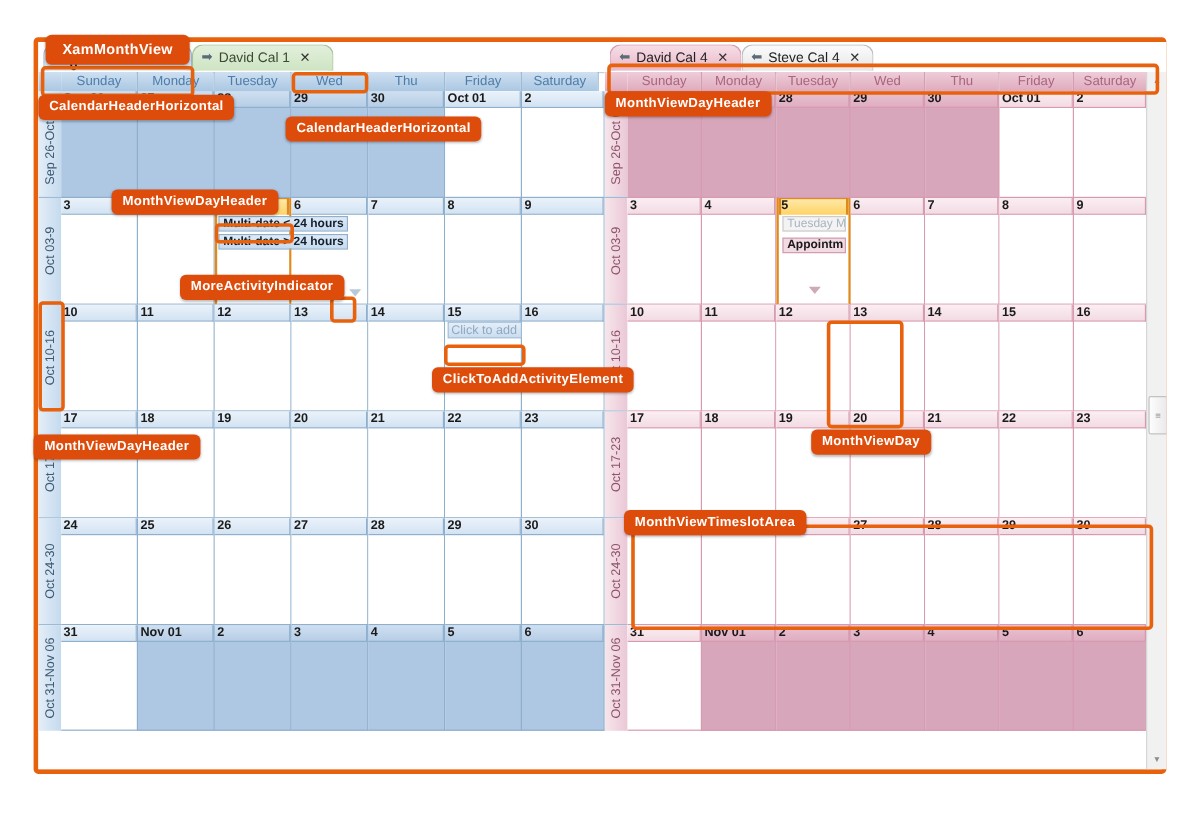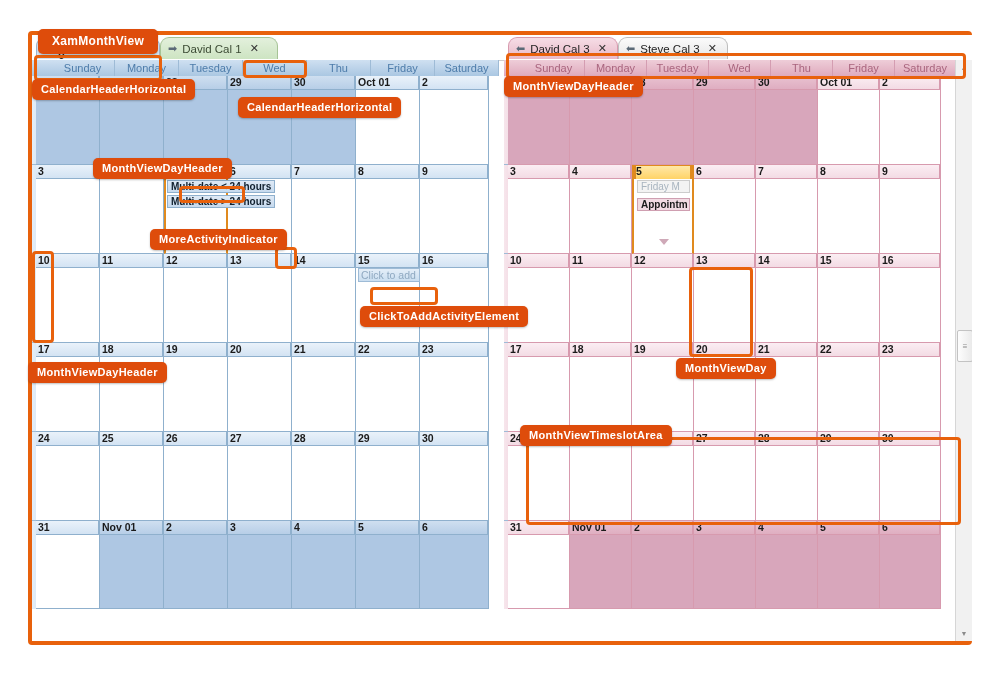--- a/index.html
+++ b/index.html
@@ -53,21 +53,21 @@
   .grid{position:absolute;left:0;top:41px;bottom:0;width:100%;}
   .weekhdr{position:absolute;left:0;width:19px;box-sizing:border-box;
       border-bottom:1px solid #9ebbd6;}
   .weekhdr .vtext{position:absolute;left:50%;top:50%;
       transform:translate(-50%,-50%) rotate(-90deg);
       white-space:nowrap;font-size:10.5px;color:#3b5870;}
   .wh-blue{background:linear-gradient(90deg,#e4eef8,#c5daee);}
   .wh-pink{background:linear-gradient(90deg,#f7e6ec,#eac7d5);}
   .wh-pink .vtext{color:#8d5268;}
 
-  .weekrow{position:absolute;left:4px;right:0;box-sizing:border-box;}
+  .weekrow{position:absolute;left:19px;right:0;box-sizing:border-box;}
   .dayhdrband{position:absolute;left:0;right:0;top:0;height:13px;}
   .daycell{position:absolute;top:0;bottom:0;box-sizing:border-box;}
 
   .dnum{position:absolute;left:2px;top:0px;font-size:10.5px;font-weight:bold;
         color:#1a1a1a;line-height:13px;z-index:3;}
 
   
   .b-hdr{background:linear-gradient(#eaf2fa,#d3e3f3);border-right:1px solid #8fb0cd;
          border-bottom:1px solid #8fb0cd;}
   .b-body{background:#ffffff;border-right:1px solid #8fb0cd;border-bottom:1px solid #8fb0cd;}
@@ -360,26 +360,26 @@
           </div>
       </div>
     </div>
   </div>
 
   <div class="panel" id="panel-right">
 
     <div class="tabstrip">
       <div class="tab pink" style="left:4px;width:110px;">
         <span class="arrow">⬅</span>
-        <span>David Cal 3</span>
+        <span>David Cal 4</span>
         <span class="closex">✕</span>
       </div>
       <div class="tab gray" style="left:114px;width:110px;">
         <span class="arrow">⬅</span>
-        <span>Steve Cal 3</span>
+        <span>Steve Cal 4</span>
         <span class="closex">✕</span>
       </div>
     </div>
 
     <div class="dowrow" style="width:452px;">
       <div class="corner-pink" style="position:absolute;left:0;top:0;width:19px;height:16px;"></div>
       <div class="dowcell dow-pink" style="left:19px;width:62px;">Sunday</div>
       <div class="dowcell dow-pink" style="left:81px;width:62px;">Monday</div>
       <div class="dowcell dow-pink" style="left:143px;width:62px;">Tuesday</div>
       <div class="dowcell dow-pink" style="left:205px;width:62px;">Wed</div>
@@ -432,21 +432,21 @@
           <div class="dayhdrband p-hdr"></div>
           <span class="dnum">3</span>
           </div>
         <div class="daycell p-body" style="left:62px;width:62px;">
           <div class="dayhdrband p-hdr"></div>
           <span class="dnum">4</span>
           </div>
         <div class="daycell p-body sel-body" style="left:124px;width:62px;">
           <div class="dayhdrband sel-hdr"></div>
           <span class="dnum">5</span>
-          <div class="appt appt-gray" style="top:15px;left:3px;right:2px;">Friday M</div>
+          <div class="appt appt-gray" style="top:15px;left:3px;right:2px;">Tuesday M</div>
           <div class="appt appt-pinkbold" style="top:33px;left:3px;right:2px;">Appointm</div>
           <div class="moreind pink" style="left:22px;bottom:6px;"></div>
         </div>
         <div class="daycell p-body" style="left:186px;width:62px;">
           <div class="dayhdrband p-hdr"></div>
           <span class="dnum">6</span>
           </div>
         <div class="daycell p-body" style="left:248px;width:62px;">
           <div class="dayhdrband p-hdr"></div>
           <span class="dnum">7</span>

